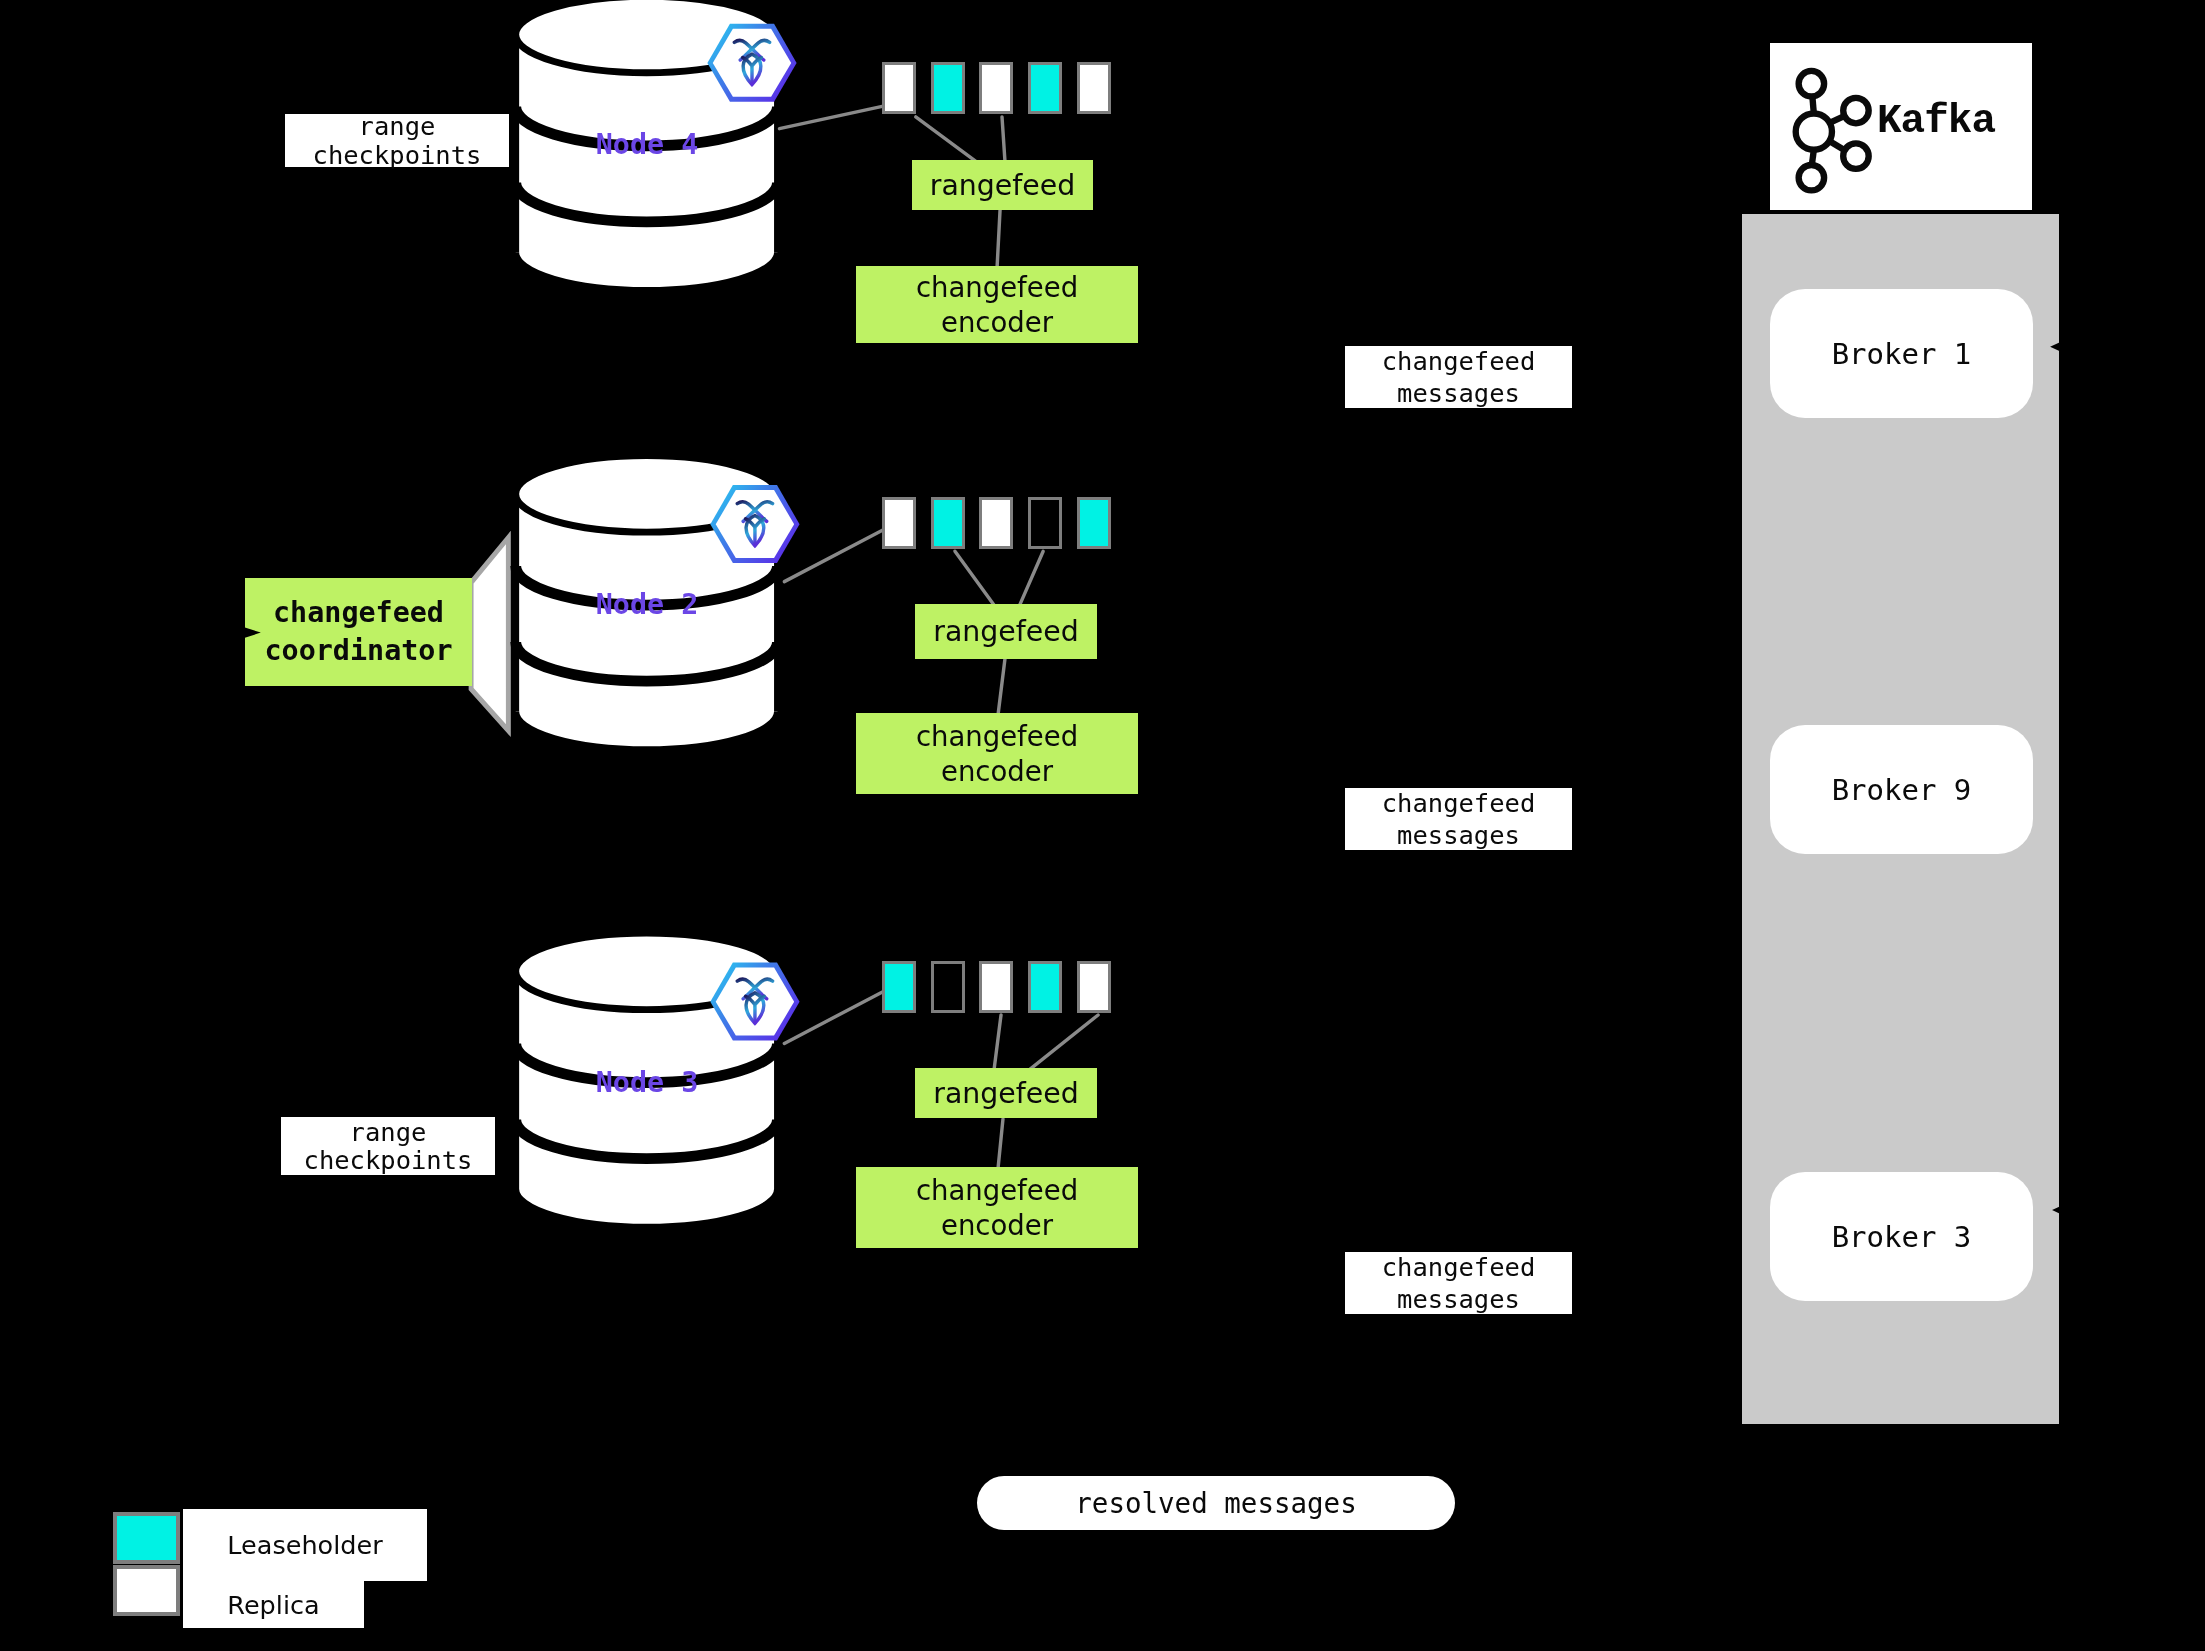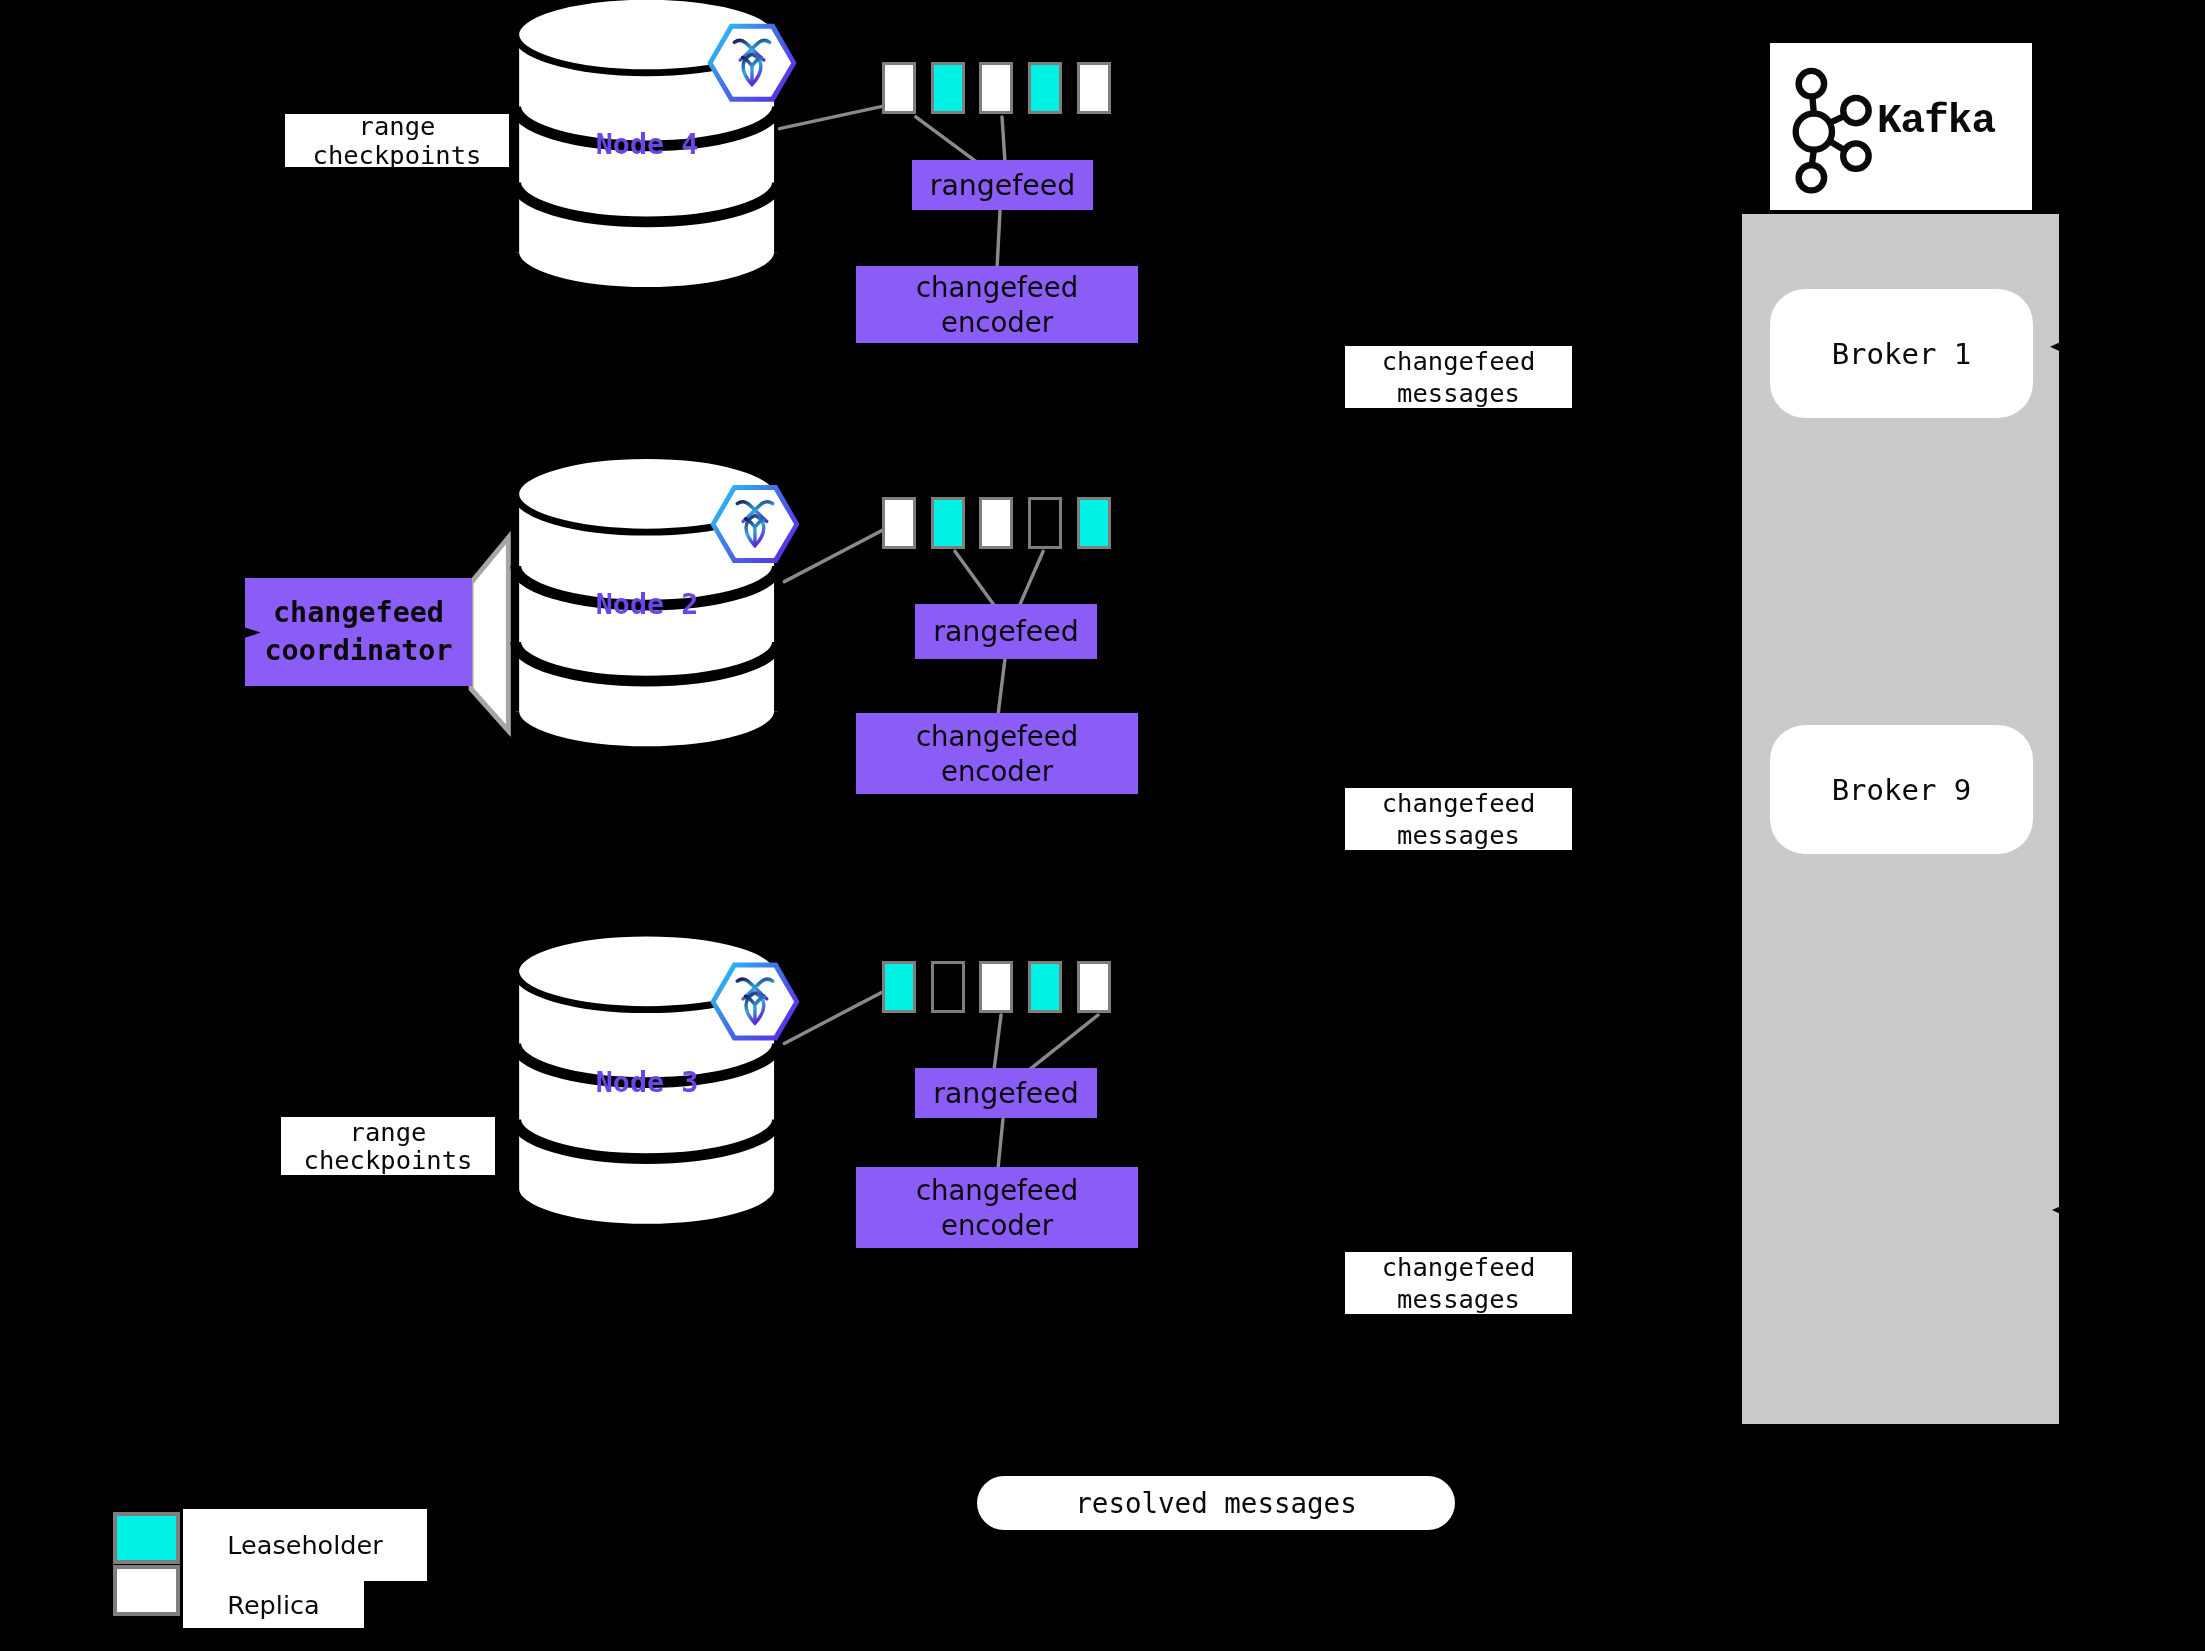--- a/index.html
+++ b/index.html
@@ -5,21 +5,21 @@
   html,body{margin:0;padding:0;background:#000;}
   #canvas{position:relative;width:2205px;height:1652px;background:#000;overflow:hidden;
           font-family:"DejaVu Sans Mono",monospace;}
   .abs{position:absolute;box-sizing:border-box;}
   svg.layer{position:absolute;left:0;top:0;z-index:0;}
   svg.overlay{position:absolute;left:0;top:0;z-index:6;pointer-events:none;}
 
   
   .whitebox{background:#fff;color:#0a0a0a;display:flex;align-items:center;justify-content:center;
             text-align:center;z-index:2;}
-  .graybox{background:#8b5cf6;color:#0a0a0a;display:flex;align-items:center;justify-content:center;
+  .graybox{background:#bef264;color:#0a0a0a;display:flex;align-items:center;justify-content:center;
            text-align:center;z-index:2;}
   .prelines{white-space:pre-line;}
   .mono{font-family:"DejaVu Sans Mono",monospace;}
   .sans{font-family:"DejaVu Sans","Liberation Sans",sans-serif;}
 
   .checkpoint-label{font-size:25.5px;line-height:28.4px;}
   .cfmsg-label{font-size:25.5px;line-height:32px;}
   .coordinator-label{font-size:28.4px;line-height:38px;font-weight:bold;}
   .rangefeed-box{font-size:28.4px;}
   .encoder-box{font-size:27.5px;line-height:35px;}
@@ -178,20 +178,21 @@
         <line x1="119" y1="164" x2="152" y2="149"></line>
         <line x1="119" y1="199" x2="152" y2="219"></line>
       </g>
     </svg>
     <span class="kafka-word">Kafka</span>
   </div>
 
   <div class="abs kafka-panel" style="left:1742px;top:214px;width:317px;height:1210px;">
     <div class="broker mono" style="top:75px;">Broker 1</div>
     <div class="broker mono" style="top:511px;">Broker 9</div>
+    <div class="broker mono" style="top:958px;">Broker 3</div>
   </div>
 
   <div class="abs whitebox mono resolved-pill" style="left:977px;top:1476px;width:478px;height:54px;">resolved messages</div>
 
   <div class="legend-sq" style="left:113px;top:1512px;width:67px;height:52px;background:var(--cyan);"></div>
   <div class="legend-sq" style="left:113px;top:1565px;width:67px;height:51px;background:#fff;"></div>
   <div class="abs whitebox sans" style="left:183px;top:1509px;width:244px;height:72px;font-size:25.5px;">Leaseholder</div>
   <div class="abs whitebox sans" style="left:183px;top:1581px;width:181px;height:47px;font-size:25.5px;">Replica</div>
 
   <svg class="overlay" width="2205" height="1652" viewBox="0 0 4498 3369">

